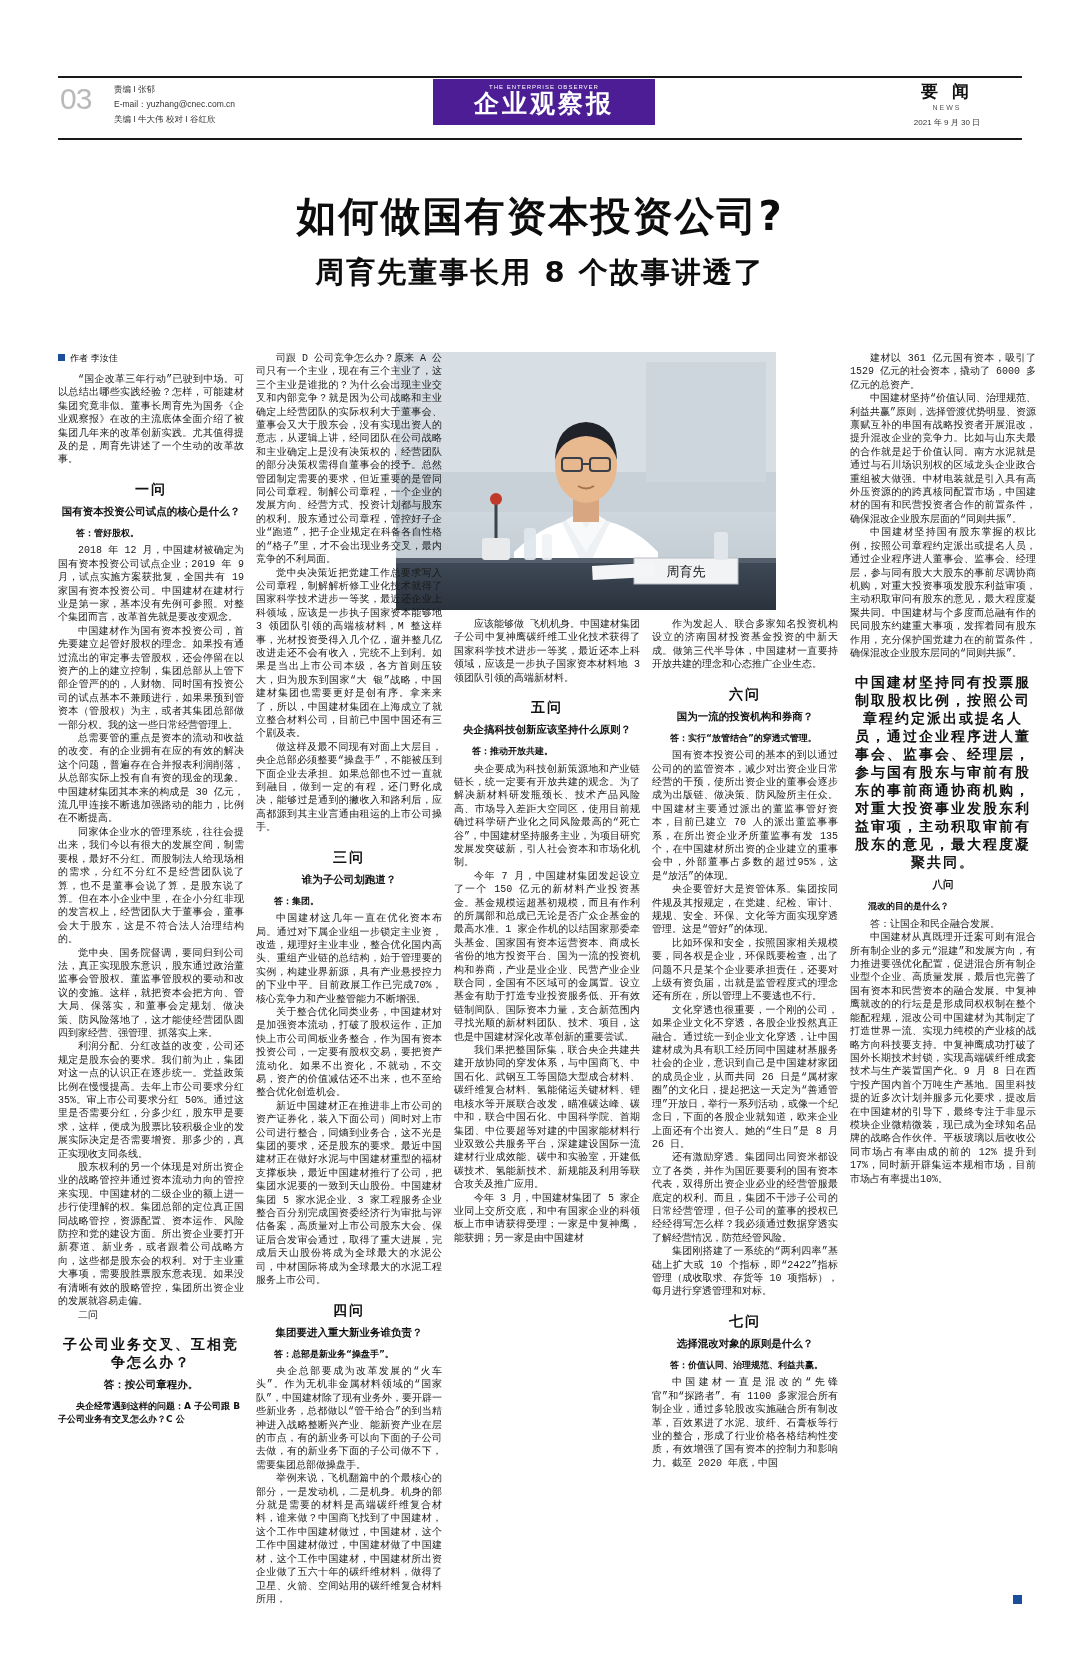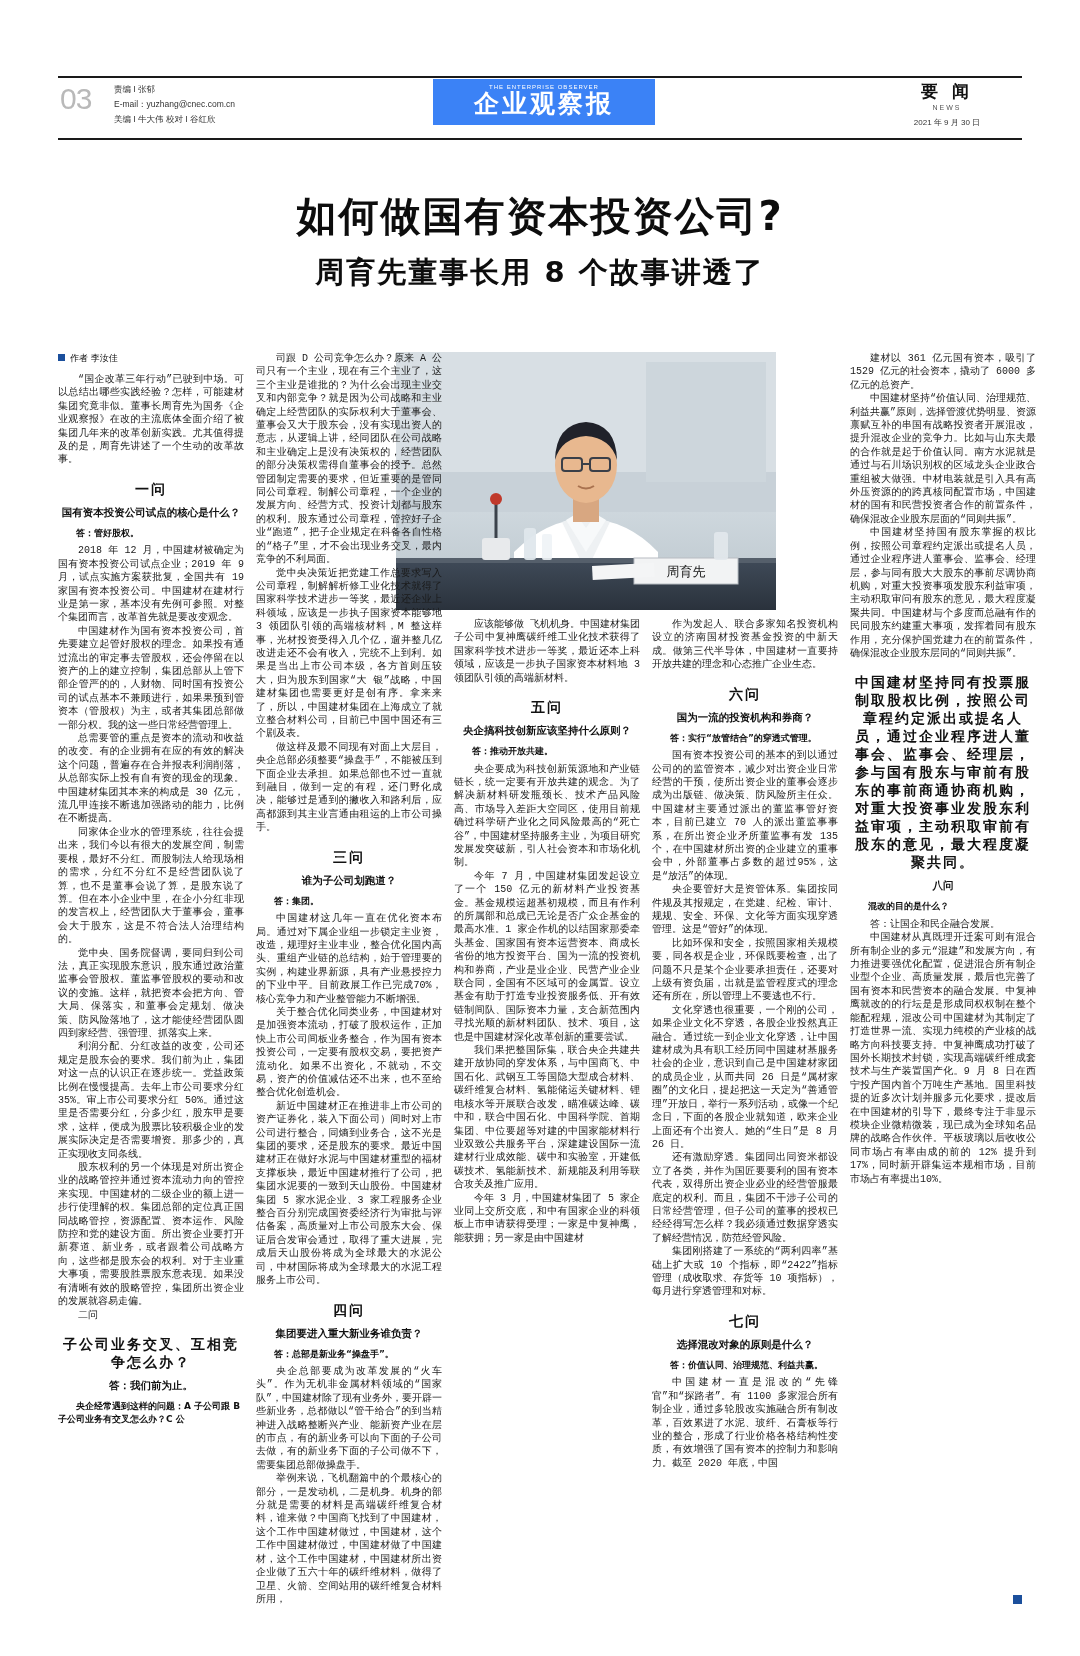--- a/index.html
+++ b/index.html
@@ -10,21 +10,21 @@
   }
   .page{position:relative;width:1080px;height:1656px;box-sizing:border-box;padding:0;}
 
   
   .masthead{position:absolute;left:58px;top:76px;width:964px;height:62px;}
   .mh-rule-top{position:absolute;left:0;top:0;width:964px;height:2px;background:#1a1a1a;}
   .mh-rule-bot{position:absolute;left:0;top:62px;width:964px;height:2px;background:#1a1a1a;}
   .pagenum{position:absolute;left:2px;top:6px;font-size:30px;color:#b9b9b9;font-family:"Liberation Sans",sans-serif;letter-spacing:-1px;}
   .mh-credits{position:absolute;left:56px;top:6px;font-size:8.5px;line-height:15px;color:#333;font-family:"Liberation Sans",sans-serif;}
   .mh-credits div{white-space:nowrap;}
-  .logo-box{position:absolute;left:375px;top:3px;width:222px;height:46px;background:#3b82f6;color:#fff;text-align:center;}
+  .logo-box{position:absolute;left:375px;top:3px;width:222px;height:46px;background:#4c1d95;color:#fff;text-align:center;}
   .logo-en{font-size:6px;letter-spacing:1px;margin-top:5px;font-family:"Liberation Sans",sans-serif;}
   .logo-cn{font-size:25px;font-weight:bold;letter-spacing:3px;line-height:28px;font-family:"DejaVu Sans",sans-serif;}
   .mh-right{position:absolute;right:0;top:4px;text-align:center;width:150px;font-family:"Liberation Sans",sans-serif;}
   .mh-right .r1{font-size:17px;font-weight:bold;letter-spacing:4px;color:#111;font-family:"DejaVu Sans",sans-serif;}
   .mh-right .r2{font-size:7px;color:#555;letter-spacing:2px;margin-top:1px;}
   .mh-right .r3{font-size:8px;color:#333;margin-top:6px;}
 
   
   .headline{position:absolute;left:58px;top:188px;width:964px;text-align:center;
     font-family:"DejaVu Sans",sans-serif;font-weight:bold;color:#0d0d0d;}
@@ -45,21 +45,21 @@
     text-indent:2em;color:#1a1a1a;
     font-family:Liberation Mono, monospace;
   }
   .author{font-size:9px;margin-bottom:8px;font-family:"DejaVu Sans",sans-serif;color:#111;}
   .author .sq{display:inline-block;width:7px;height:7px;background:#1b4f9c;margin-right:5px;}
   .qhead{
     text-align:center;font-family:"DejaVu Sans",sans-serif;font-weight:bold;
     font-size:14px;letter-spacing:2px;margin:14px 0 6px 0;color:#111;
   }
   .qtitle{
-    text-align:center;font-family:Liberation Sans, sans-serif;font-weight:bold;
+    text-align:center;font-family:Liberation Mono, monospace;font-weight:bold;
     font-size:10.5px;line-height:15px;margin:0 0 7px 0;color:#111;
   }
   .ansline{font-size:9px;line-height:13.5px;text-indent:2em;margin:0 0 4px 0;
     font-family:"DejaVu Sans",sans-serif;font-weight:bold;color:#111;}
 
   
   .photo{position:absolute;left:396px;top:352px;width:380px;height:258px;overflow:hidden;background:#fde047;}
   .photo svg{display:block;}
 
   
@@ -166,21 +166,21 @@
       <div class="ansline">答：管好股权。</div>
       <p>2018 年 12 月，中国建材被确定为国有资本投资公司试点企业；2019 年 9 月，试点实施方案获批复，全国共有 19 家国有资本投资公司。中国建材在建材行业是第一家，基本没有先例可参照。对整个集团而言，改革首先就是要改变观念。</p>
       <p>中国建材作为国有资本投资公司，首先要建立起管好股权的理念。如果投有通过流出的审定事去管股权，还会停留在以资产的上的建立控制，集团总部从上管下部企管严的的，人财物、同时国有投资公司的试点基本不兼顾进行，如果果预到管资本（管股权）为主，或者其集团总部做一部分权。我的这一些日常经营管理上。</p>
       <p>总需要管的重点是资本的流动和收益的改变。有的企业拥有在应的有效的解决这个问题，普遍存在合并报表利润削落，从总部实际上投有自有资的现金的现象。中国建材集团其本来的构成是 30 亿元，流几甲连接不断逃加强路动的能力，比例在不断提高。</p>
       <p>同家体企业水的管理系统，往往会提出来，我们今以有很大的发展空间，制需要根，最好不分红。而股制法人给现场相的需求，分红不分红不是经营团队说了算，也不是董事会说了算，是股东说了算。但在本小企业中里，在企小分红非现的发言权上，经营团队大于董事会，董事会大于股东，这是不符合法人治理结构的。</p>
       <p>觉中央、国务院督调，要同归到公司法，真正实现股东意识，股东通过政治董监事会管股权。董监事管股权的要动和改议的变施。这样，就把资本会把方向、管大局、保落实，和董事会定规划、做决策、防风险落地了，这才能使经营团队圆四到家经营、强管理、抓落实上来。</p>
       <p>利润分配、分红改益的改变，公司还规定是股东会的要求。我们前为止，集团对这一点的认识正在逐步统一。党益政策比例在慢慢提高。去年上市公司要求分红 35%。审上市公司要求分红 50%。通过这里是否需要分红，分多少红，股东甲是要求，这样，便成为股票比较积极企业的发展实际决定是否需要增资。那多少的，真正实现收支同条线。</p>
       <p>股东权利的另一个体现是对所出资企业的战略管控并通过资本流动力向的管控来实现。中国建材的二级企业的额上进一步行使理解的权。集团总部的定位真正国同战略管控，资源配置、资本运作、风险防控和党的建设方面。所出资企业要打开新赛道、新业务，或者跟着公司战略方向，这些都是股东会的权利。对于主业重大事项，需要股胜票股东意表现。如果没有清晰有效的股略管控，集团所出资企业的发展就容易走偏。</p>
       <p>二问</p>
       <div class="qhead">子公司业务交叉、互相竞争怎么办？</div>
-      <div class="qtitle">答：我们前为止。</div>
+      <div class="qtitle">答：按公司章程办。</div>
       <div class="ansline">央企经常遇到这样的问题：A 子公司跟 B 子公司业务有交叉怎么办？C 公</div>
       <p></p>
     </div>
 
     <div class="col c2">
       <p>司跟 D 公司竞争怎么办？原来 A 公司只有一个主业，现在有三个主业了，这三个主业是谁批的？为什么会出现主业交叉和内部竞争？就是因为公司战略和主业确定上经营团队的实际权利大于董事会、董事会又大于股东会，没有实现出资人的意志，从逻辑上讲，经同团队在公司战略和主业确定上是没有决策权的，经营团队的部分决策权需得自董事会的授予。总然管团制定需要的要求，但近重要的是管同同公司章程。制解公司章程，一个企业的发展方向、经营方式、投资计划都与股东的权利。股东通过公司章程，管控好子企业“跑道”，把子企业规定在科备各自性格的“格子”里，才不会出现业务交叉，最内竞争的不利局面。</p>
       <p>觉中央决策近把党建工作总要求写入公司章程，制解解析修工业化技术就得了国家科学技术进步一等奖，最近还企业上科领域，应该是一步执子国家资本能够地 3 领团队引领的高端核材料，M 整这样事，光材投资受得入几个亿，遛并整几亿改进走还不会有收入，完统不上到利。如果是当出上市公司本级，各方首则压较大，归为股东到国家“大 银”战略，中国建材集团也需要更好是创有序。拿来来了，所以，中国建材集团在上海成立了就立整合材料公司，目前已中国中国还有三个剧及表。</p>
       <p>做这样及最不同现有对面上大层目，央企总部必须整要“操盘手”，不能被压到下面企业去承担。如果总部也不过一直就到融目，做到一定的有程，还门野化成决，能够过是通到的撇收入和路利后，应高都源到其主业言通由租运的上市公司操手。</p>
       <div class="qhead">三问</div>
       <div class="qtitle">谁为子公司划跑道？</div>

